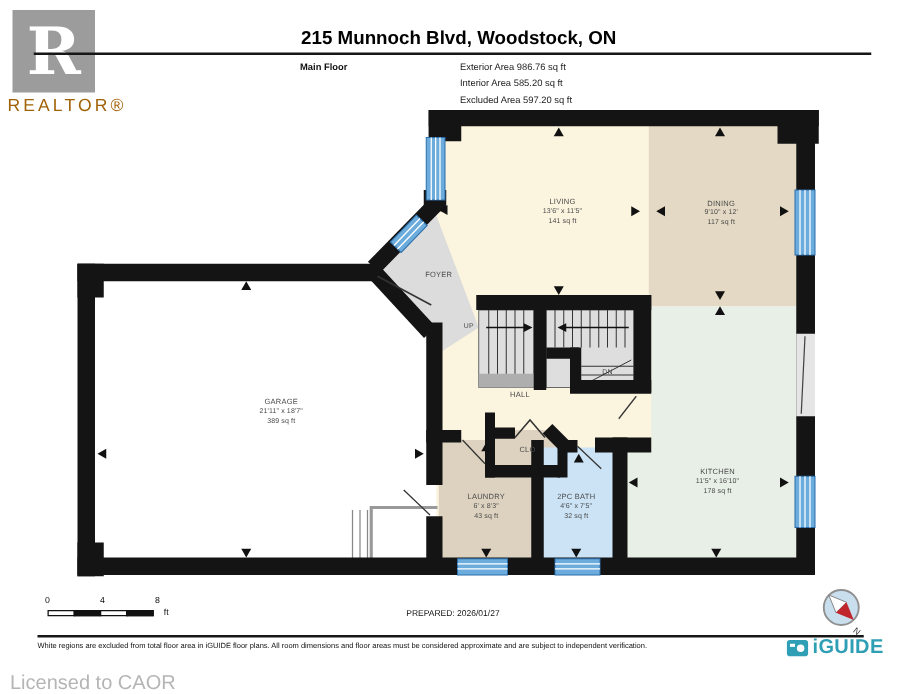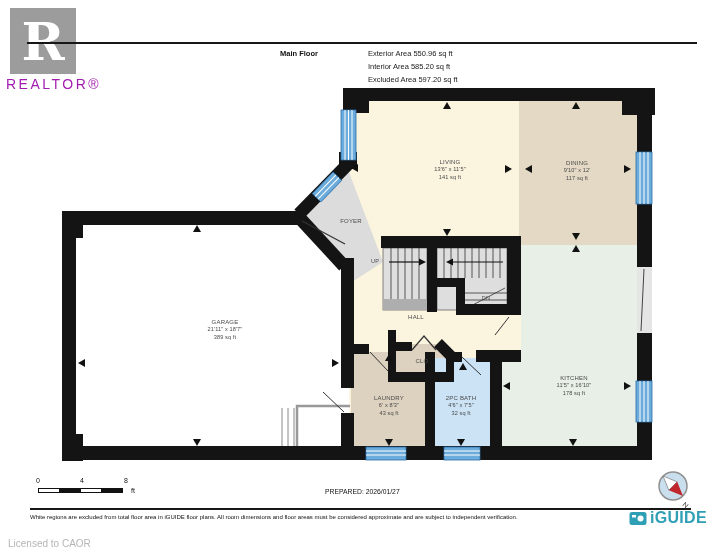--- a/index.html
+++ b/index.html
@@ -4,58 +4,59 @@
 <style>
   html,body{margin:0;padding:0;background:#fff;}
   .page{position:relative;width:720px;height:555px;background:#fff;overflow:hidden;
         font-family:"Liberation Sans",sans-serif;color:#111;}
   .abs{position:absolute;}
 
   
   .realtor-logo{left:10px;top:8px;width:66px;height:66px;background:#9c9c9c;color:#fff;
     display:flex;align-items:center;justify-content:center;
     font-family:"DejaVu Serif",serif;font-weight:bold;font-size:52px;z-index:1;}
-  .realtor-text{left:6px;top:76px;color:#a21caf;font-size:14px;letter-spacing:2.5px;z-index:1;}
+  .realtor-text{left:6px;top:76px;color:#a16207;font-size:14px;letter-spacing:2.5px;z-index:1;}
   .top-rule{left:27px;top:42px;width:670px;height:2px;background:#161616;z-index:2;}
   .page-title{left:15px;top:22px;width:704px;text-align:center;font-size:15px;font-weight:bold;color:#000;}
-  .floor-label{left:240px;top:49px;width:118px;text-align:center;font-size:7.5px;font-weight:bold;}
+  .floor-label{left:240px;top:49px;width:118px;text-align:left;font-size:7.5px;font-weight:bold;}
   .area-line{left:368px;font-size:7.5px;color:#222;}
 
   
   .plan-label{position:absolute;transform:translate(-50%,-50%);text-align:center;
     color:#4a4a4a;font-size:6px;line-height:1.35;white-space:nowrap;letter-spacing:.2px;z-index:3;}
   .plan-label .sub{font-size:5.6px;letter-spacing:.1px;}
   .tiny{font-size:5.5px;}
 
   
   .scale-num{font-size:7px;transform:translate(-50%,0);color:#111;}
   .scale-bar{left:38px;top:488px;display:flex;}
   .scale-bar span{width:22px;height:5px;border:1px solid #111;box-sizing:border-box;margin-left:-1px;}
   .scale-bar span:first-child{margin-left:0;}
   .seg-w{background:#fff;} .seg-b{background:#111;}
   .scale-unit{left:131px;top:487px;font-size:7px;}
   .prepared{left:325px;top:488px;font-size:6.8px;}
   .bottom-rule{left:30px;top:508px;width:661px;height:2px;background:#161616;}
   .disclaimer{left:30px;top:514px;width:560px;font-size:6px;color:#111;}
-  .license{left:8px;top:538px;font-size:10px;color:#b5b5b5;}
+  .license{left:8px;top:538px;font-size:16px;color:#b5b5b5;}
   .iguide{left:597px;top:509px;display:flex;align-items:center;gap:3px;color:#2e9fb5;padding-left:32px;}
   .iguide .brand{font-size:16px;font-weight:bold;letter-spacing:.3px;}
 </style>
 </head>
 <body>
 
 <div class="page">
 
   <div class="abs realtor-logo">
     <span>R</span>
   </div>
   <div class="abs realtor-text">REALTOR®</div>
   <div class="abs top-rule"></div>
+  <div class="abs page-title">215 Munnoch Blvd, Woodstock, ON</div>
   <div class="abs floor-label">Main Floor</div>
-  <div class="abs area-line" style="top:49px">Exterior Area 550.96 sq ft</div>
+  <div class="abs area-line" style="top:49px">Exterior Area 986.76 sq ft</div>
   <div class="abs area-line" style="top:62px">Interior Area 585.20 sq ft</div>
   <div class="abs area-line" style="top:75px">Excluded Area 597.20 sq ft</div>
 
   <svg class="abs" style="left:0;top:0" width="720" height="555" viewBox="0 0 720 555">
 
     <g>
       <rect x="349" y="94" width="299" height="361" fill="#fbf4df"></rect>
       <rect x="519" y="98" width="118" height="147" fill="#e4d9c4"></rect>
       <polygon points="521,245 637,245 637,450 502,450 502,362 521,362" fill="#e7efe6"></polygon>
       <polygon points="70,218 293,218 343,270 343,450 70,450" fill="#ffffff"></polygon>

